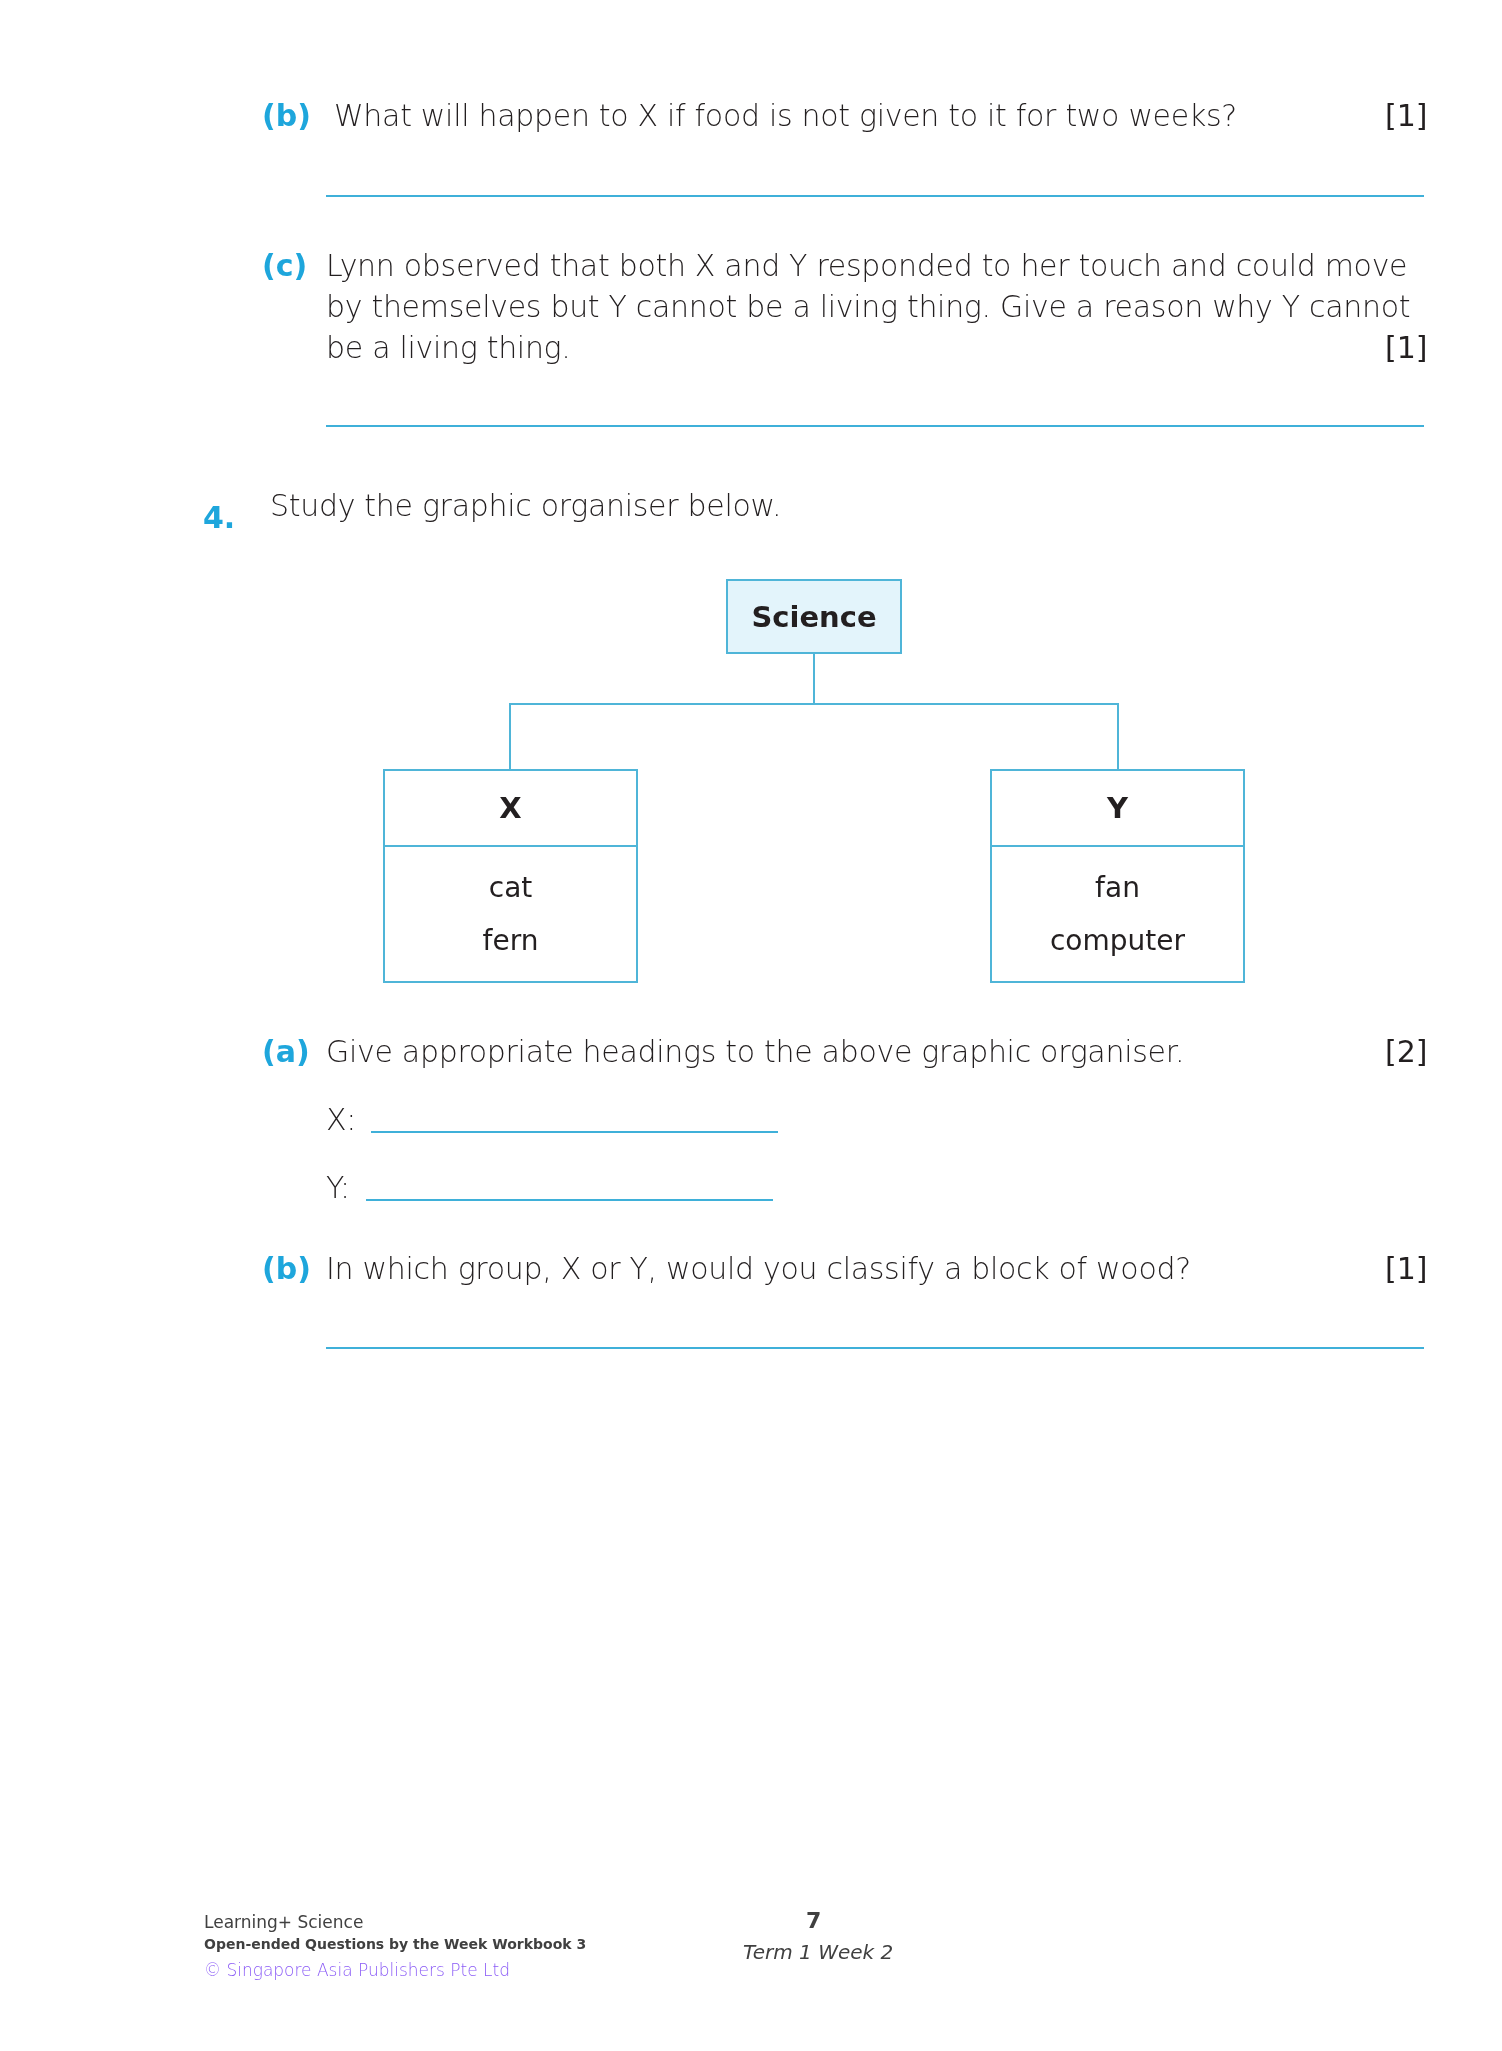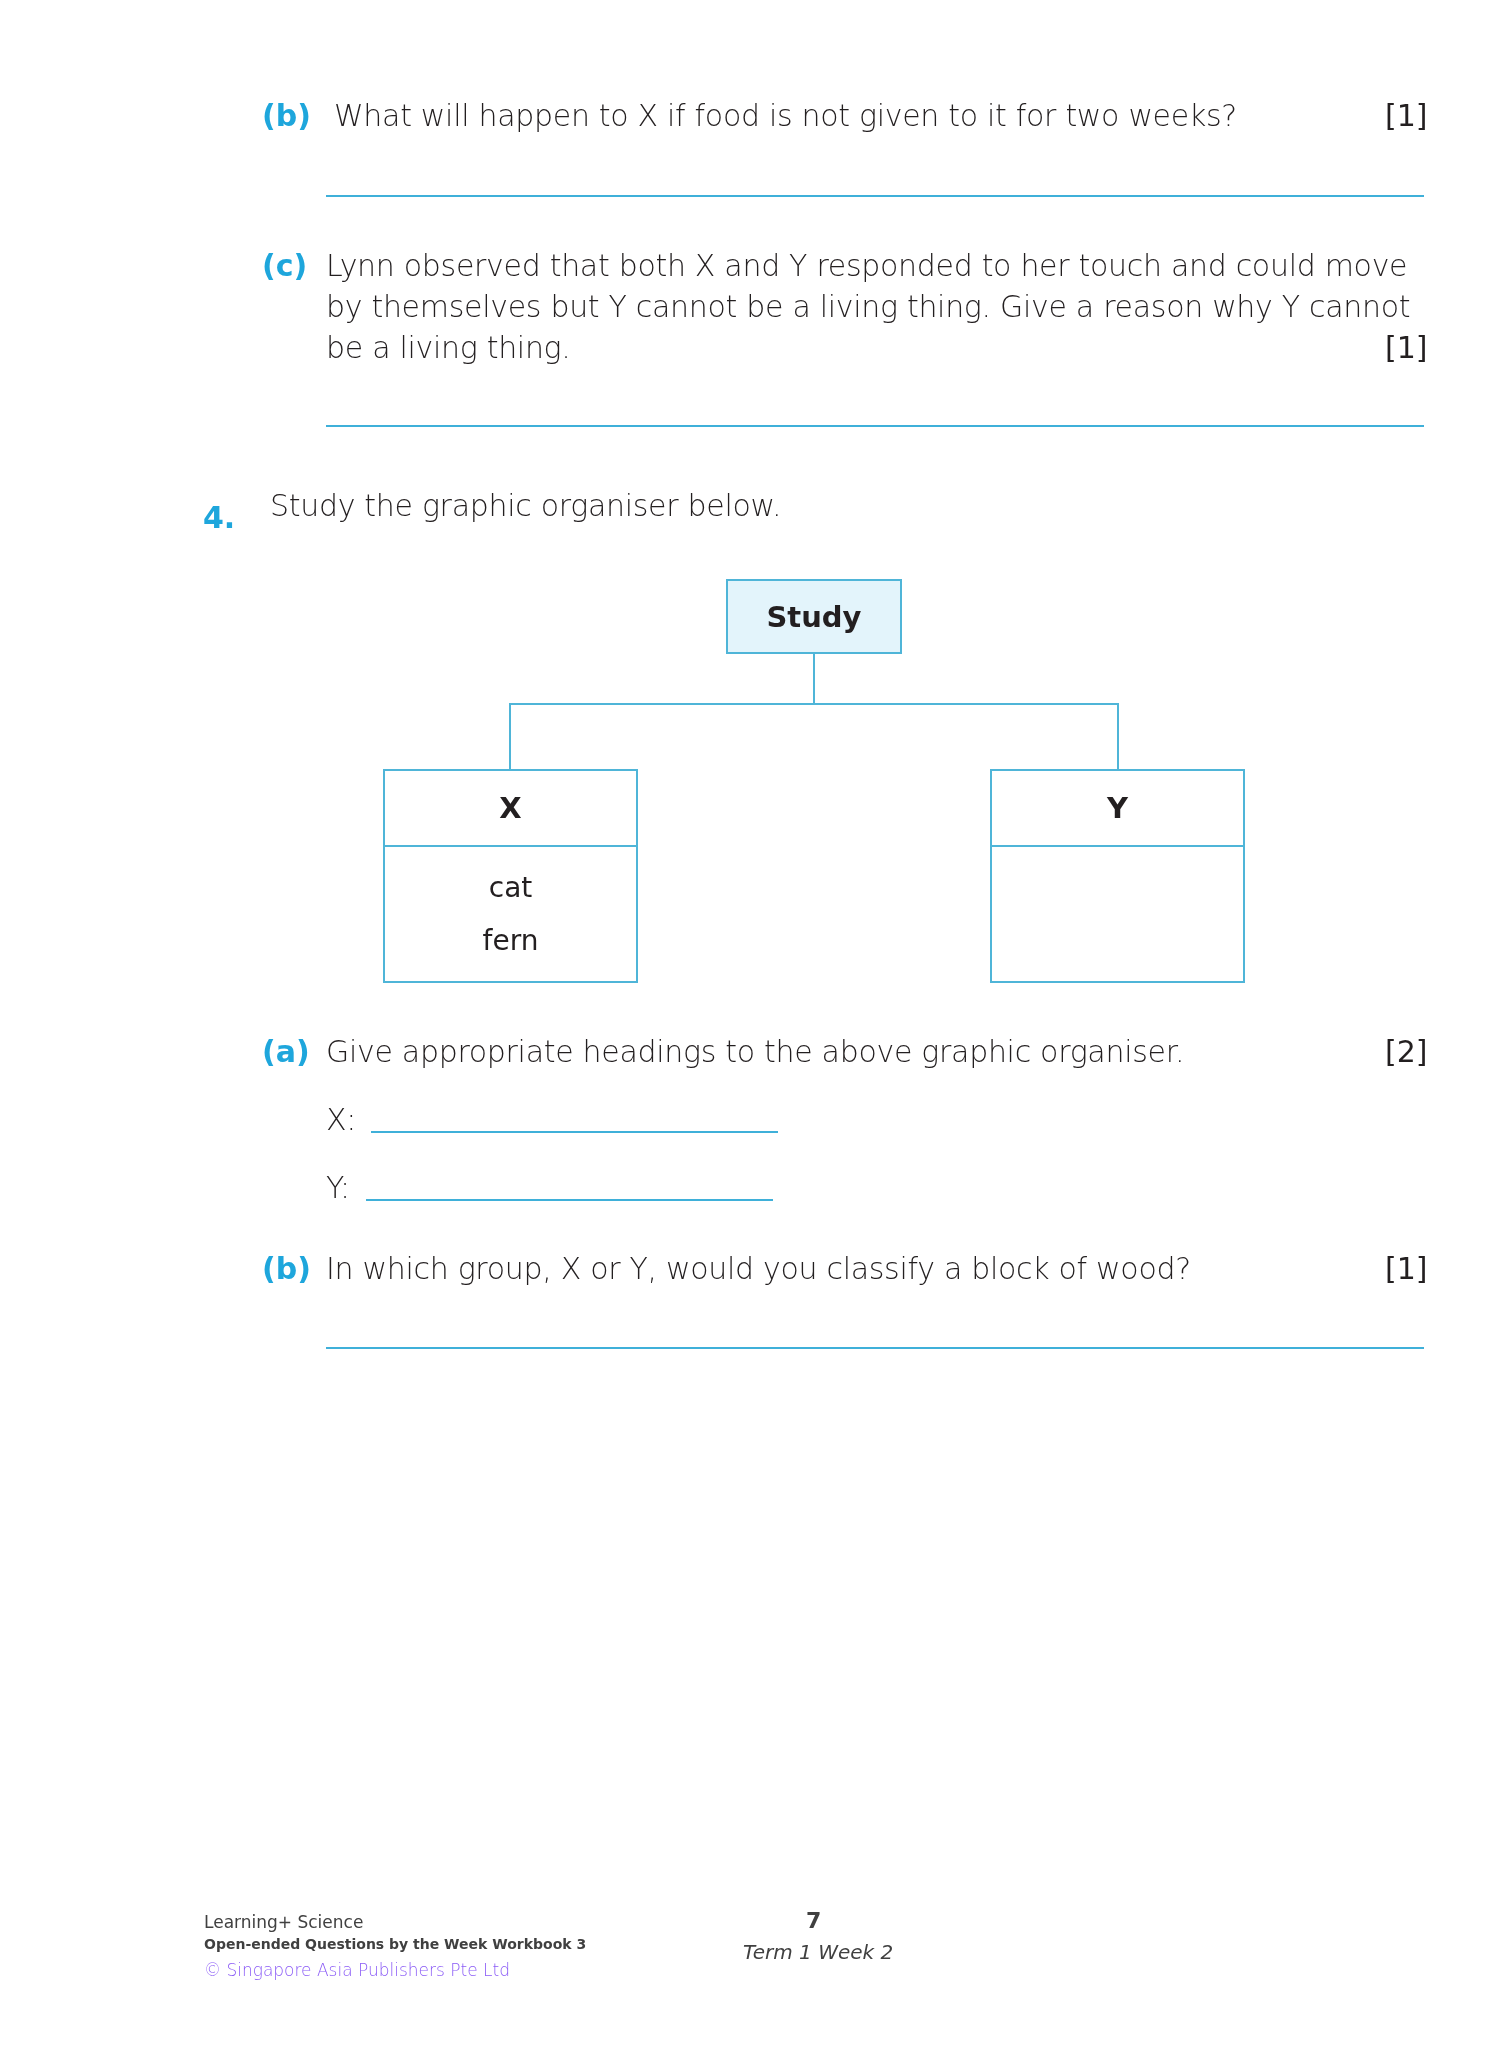--- a/index.html
+++ b/index.html
@@ -29,37 +29,41 @@
 <div class="abs q" style="left:326px;top:289px;">by themselves but Y cannot be a living thing. Give a reason why Y cannot</div>
 <div class="abs q" style="left:326px;top:330px;">be a living thing.</div>
 <div class="abs mark" style="left:1385px;top:330px;">[1]</div>
 <div class="line" style="left:326px;top:425px;width:1098px;"></div>
 
 <div class="abs lbl" style="left:203px;top:500px;">4.</div>
 <div class="abs q" style="left:264px;top:488px;margin-left:6px;">Study the graphic organiser below.</div>
 
 <div>
   <div class="box things" style="left:726px;top:579px;width:176px;height:75px;">
-    <span>Study</span>
+    <span>Science</span>
   </div>
   <div class="conn" style="left:813px;top:653px;width:2px;height:51px;"></div>
   <div class="conn" style="left:509px;top:703px;width:610px;height:2px;"></div>
   <div class="conn" style="left:509px;top:703px;width:2px;height:67px;"></div>
   <div class="conn" style="left:1117px;top:703px;width:2px;height:67px;"></div>
 
   <div class="box" style="left:383px;top:769px;width:255px;height:214px;">
     <div class="hdr">X</div>
     <div class="items">
       <span>cat</span>
       <span>fern</span>
     </div>
   </div>
 
   <div class="box" style="left:990px;top:769px;width:255px;height:214px;">
     <div class="hdr">Y</div>
+    <div class="items">
+      <span>fan</span>
+      <span>computer</span>
+    </div>
   </div>
 </div>
 
 <div class="abs lbl" style="left:262px;top:1034px;">(a)</div>
 <div class="abs q" style="left:326px;top:1034px;">Give appropriate headings to the above graphic organiser.</div>
 <div class="abs mark" style="left:1385px;top:1034px;">[2]</div>
 <div class="abs q" style="left:326px;top:1102px;">X:</div>
 <div class="line" style="left:371px;top:1131px;width:407px;"></div>
 <div class="abs q" style="left:326px;top:1170px;">Y:</div>
 <div class="line" style="left:366px;top:1199px;width:407px;"></div>

